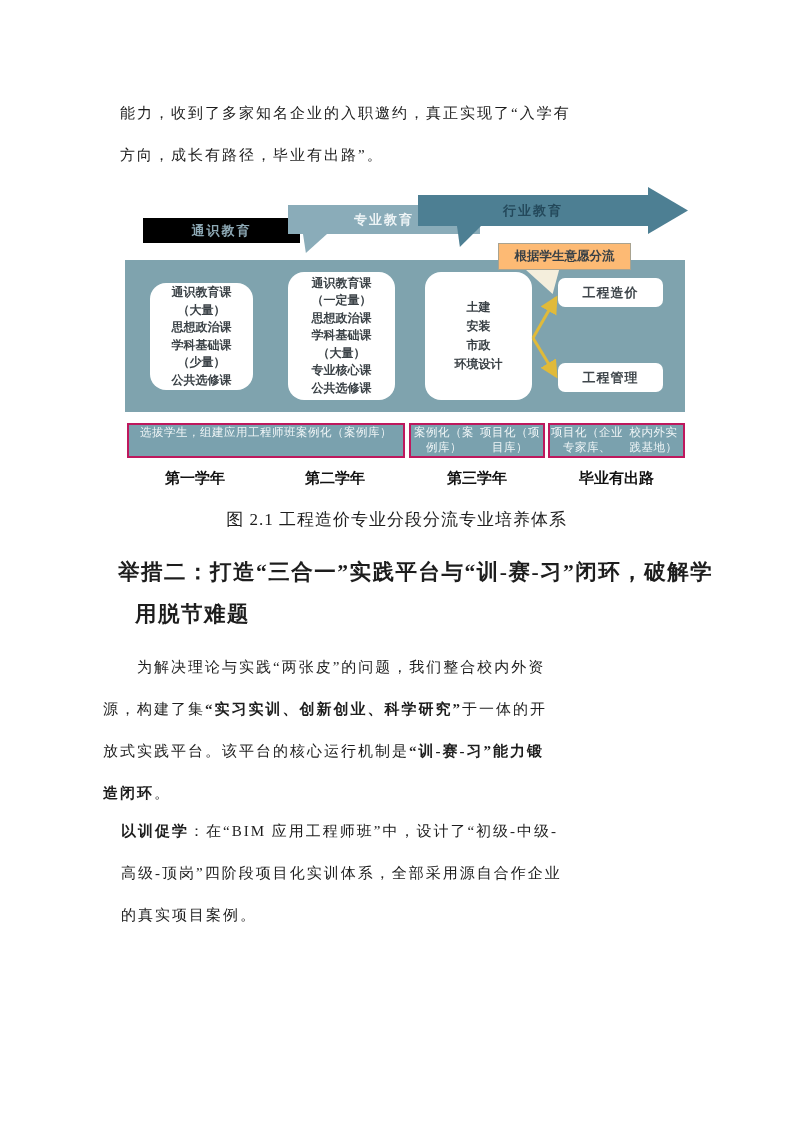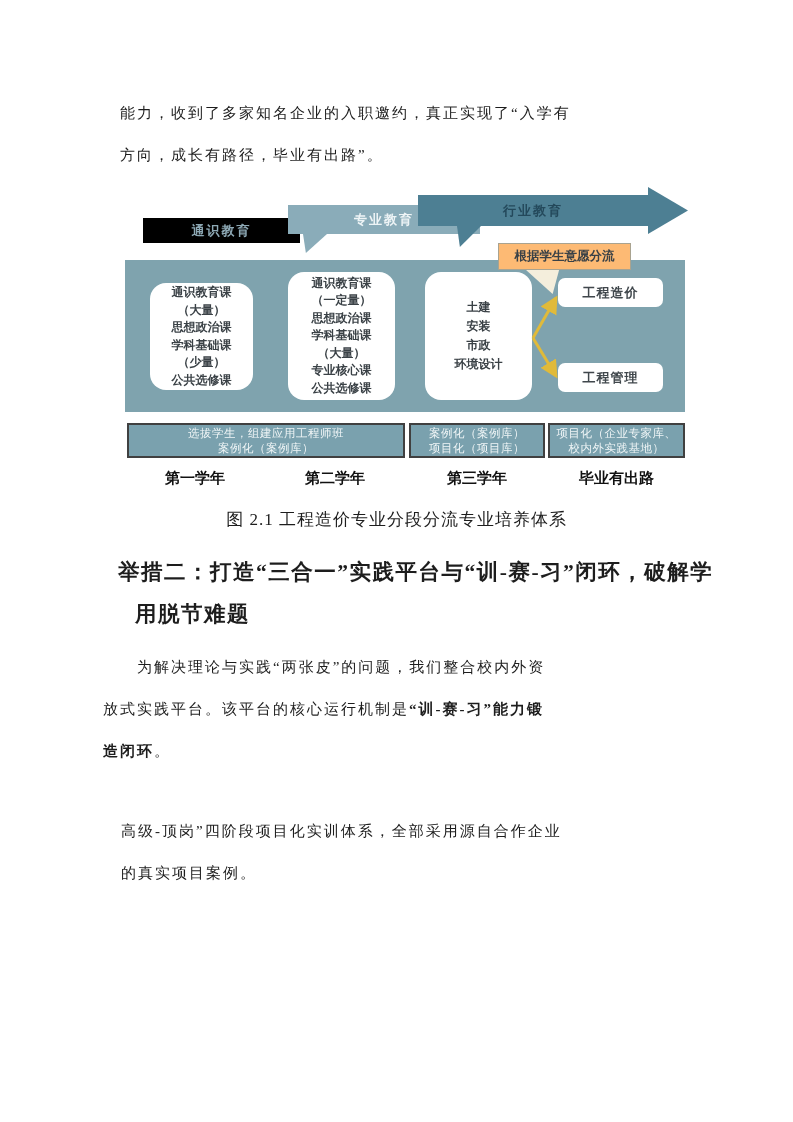--- a/index.html
+++ b/index.html
@@ -53,23 +53,23 @@
 
   .callout{left:373px;top:48px;width:133px;height:27px;background:#fdba74;
            border:1px solid #a9a390;font-size:12.5px;font-weight:700;color:#3a4146;
            display:flex;align-items:center;justify-content:center;}
   .callout-tail{left:398px;top:75px;width:38px;height:24px;background:#f4eedc;
                 clip-path:polygon(8% 0,95% 0,78% 100%);}
 
   .flow-arrows{left:398px;top:88px;width:42px;height:106px;}
   .flow-arrows line{stroke:#e0ba3a;stroke-width:3;}
 
-  .bar{top:228px;height:35px;background:#7aa1ae;border:2px solid #404040;
+  .bar{top:228px;height:35px;background:#7aa1ae;border:2px solid #be185d;
        color:#eff5f6;font-size:11.5px;line-height:15px;text-align:center;
-       display:flex;flex-direction:column;justify-content:center;letter-spacing:0.5px;}
+       display:flex;flex-direction:row;justify-content:center;letter-spacing:0.5px;}
   .bar-1{left:2px;width:278px;}
   .bar-2{left:284px;width:136px;}
   .bar-3{left:423px;width:137px;}
 
   .year{top:274px;height:22px;font-size:15px;font-weight:700;color:#111111;text-align:center;}
   .y1{left:0;width:140px;}
   .y2{left:140px;width:140px;}
   .y3{left:284px;width:136px;}
   .y4{left:423px;width:137px;}
 </style>
@@ -155,22 +155,24 @@
 
   <div class="fig-caption">图 2.1 工程造价专业分段分流专业培养体系</div>
 
   <div class="textblock doc-heading">
       <div class="tline">举措二：打造“三合一”实践平台与“训-赛-习”闭环，破解学</div>
       <div class="tline">用脱节难题</div>
     </div>
 
   <div class="textblock para-platform">
       <div class="tline">为解决理论与实践“两张皮”的问题，我们整合校内外资</div>
+      <div class="tline"><span>源，构建了集</span><span class="seg-bold">“实习实训、创新创业、科学研究”</span><span>于一体的开</span></div>
       <div class="tline"><span>放式实践平台。该平台的核心运行机制是</span><span class="seg-bold">“训-赛-习”能力锻</span></div>
       <div class="tline"><span class="seg-bold">造闭环</span><span>。</span></div>
     </div>
 
   <div class="textblock para-training">
+      <div class="tline"><span class="seg-bold">以训促学</span><span>：在“BIM 应用工程师班”中，设计了“初级-中级-</span></div>
       <div class="tline">高级-顶岗”四阶段项目化实训体系，全部采用源自合作企业</div>
       <div class="tline">的真实项目案例。</div>
     </div>
 
 </div>
 
 </body></html>

